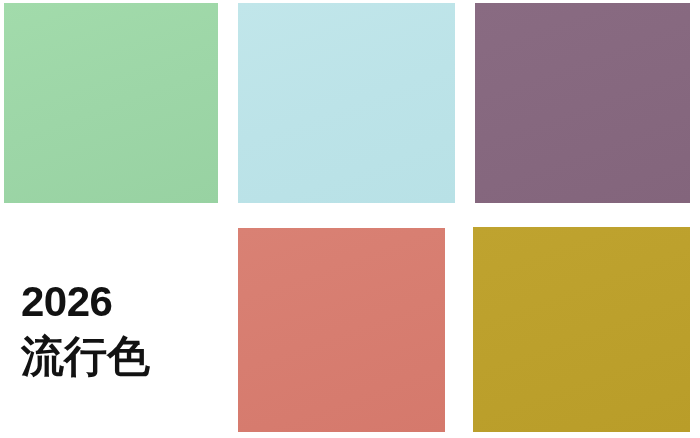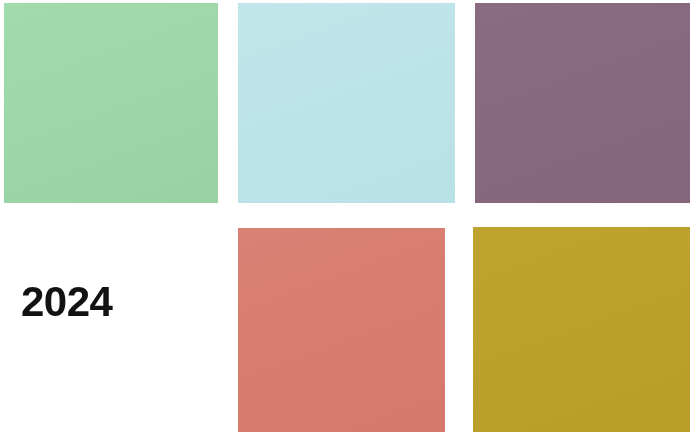--- a/index.html
+++ b/index.html
@@ -54,16 +54,17 @@
 
   <div class="swatch" style="left: 238px; top: 3px; width: 217px; height: 200px; background: linear-gradient(160deg, rgb(193, 230, 234) 0%, rgb(188, 227, 232) 50%, rgb(184, 225, 230) 100%);"></div>
 
   <div class="swatch" style="left: 475px; top: 3px; width: 215px; height: 200px; background: linear-gradient(160deg, rgb(137, 107, 130) 0%, rgb(134, 104, 127) 50%, rgb(131, 101, 124) 100%);"></div>
 
   <div class="swatch" style="left: 238px; top: 228px; width: 207px; height: 204px; background: linear-gradient(160deg, rgb(217, 129, 116) 0%, rgb(215, 125, 112) 50%, rgb(213, 121, 108) 100%);"></div>
 
   <div class="swatch" style="left: 473px; top: 227px; width: 217px; height: 205px; background: linear-gradient(160deg, rgb(191, 163, 47) 0%, rgb(188, 160, 44) 50%, rgb(185, 157, 41) 100%);"></div>
 
   <div class="caption">
-    <span class="caption-year">2024</span>
+    <span class="caption-year">2026</span>
+    <span class="caption-label">流行色</span>
   </div>
 
 </div>
 
 </body></html>

